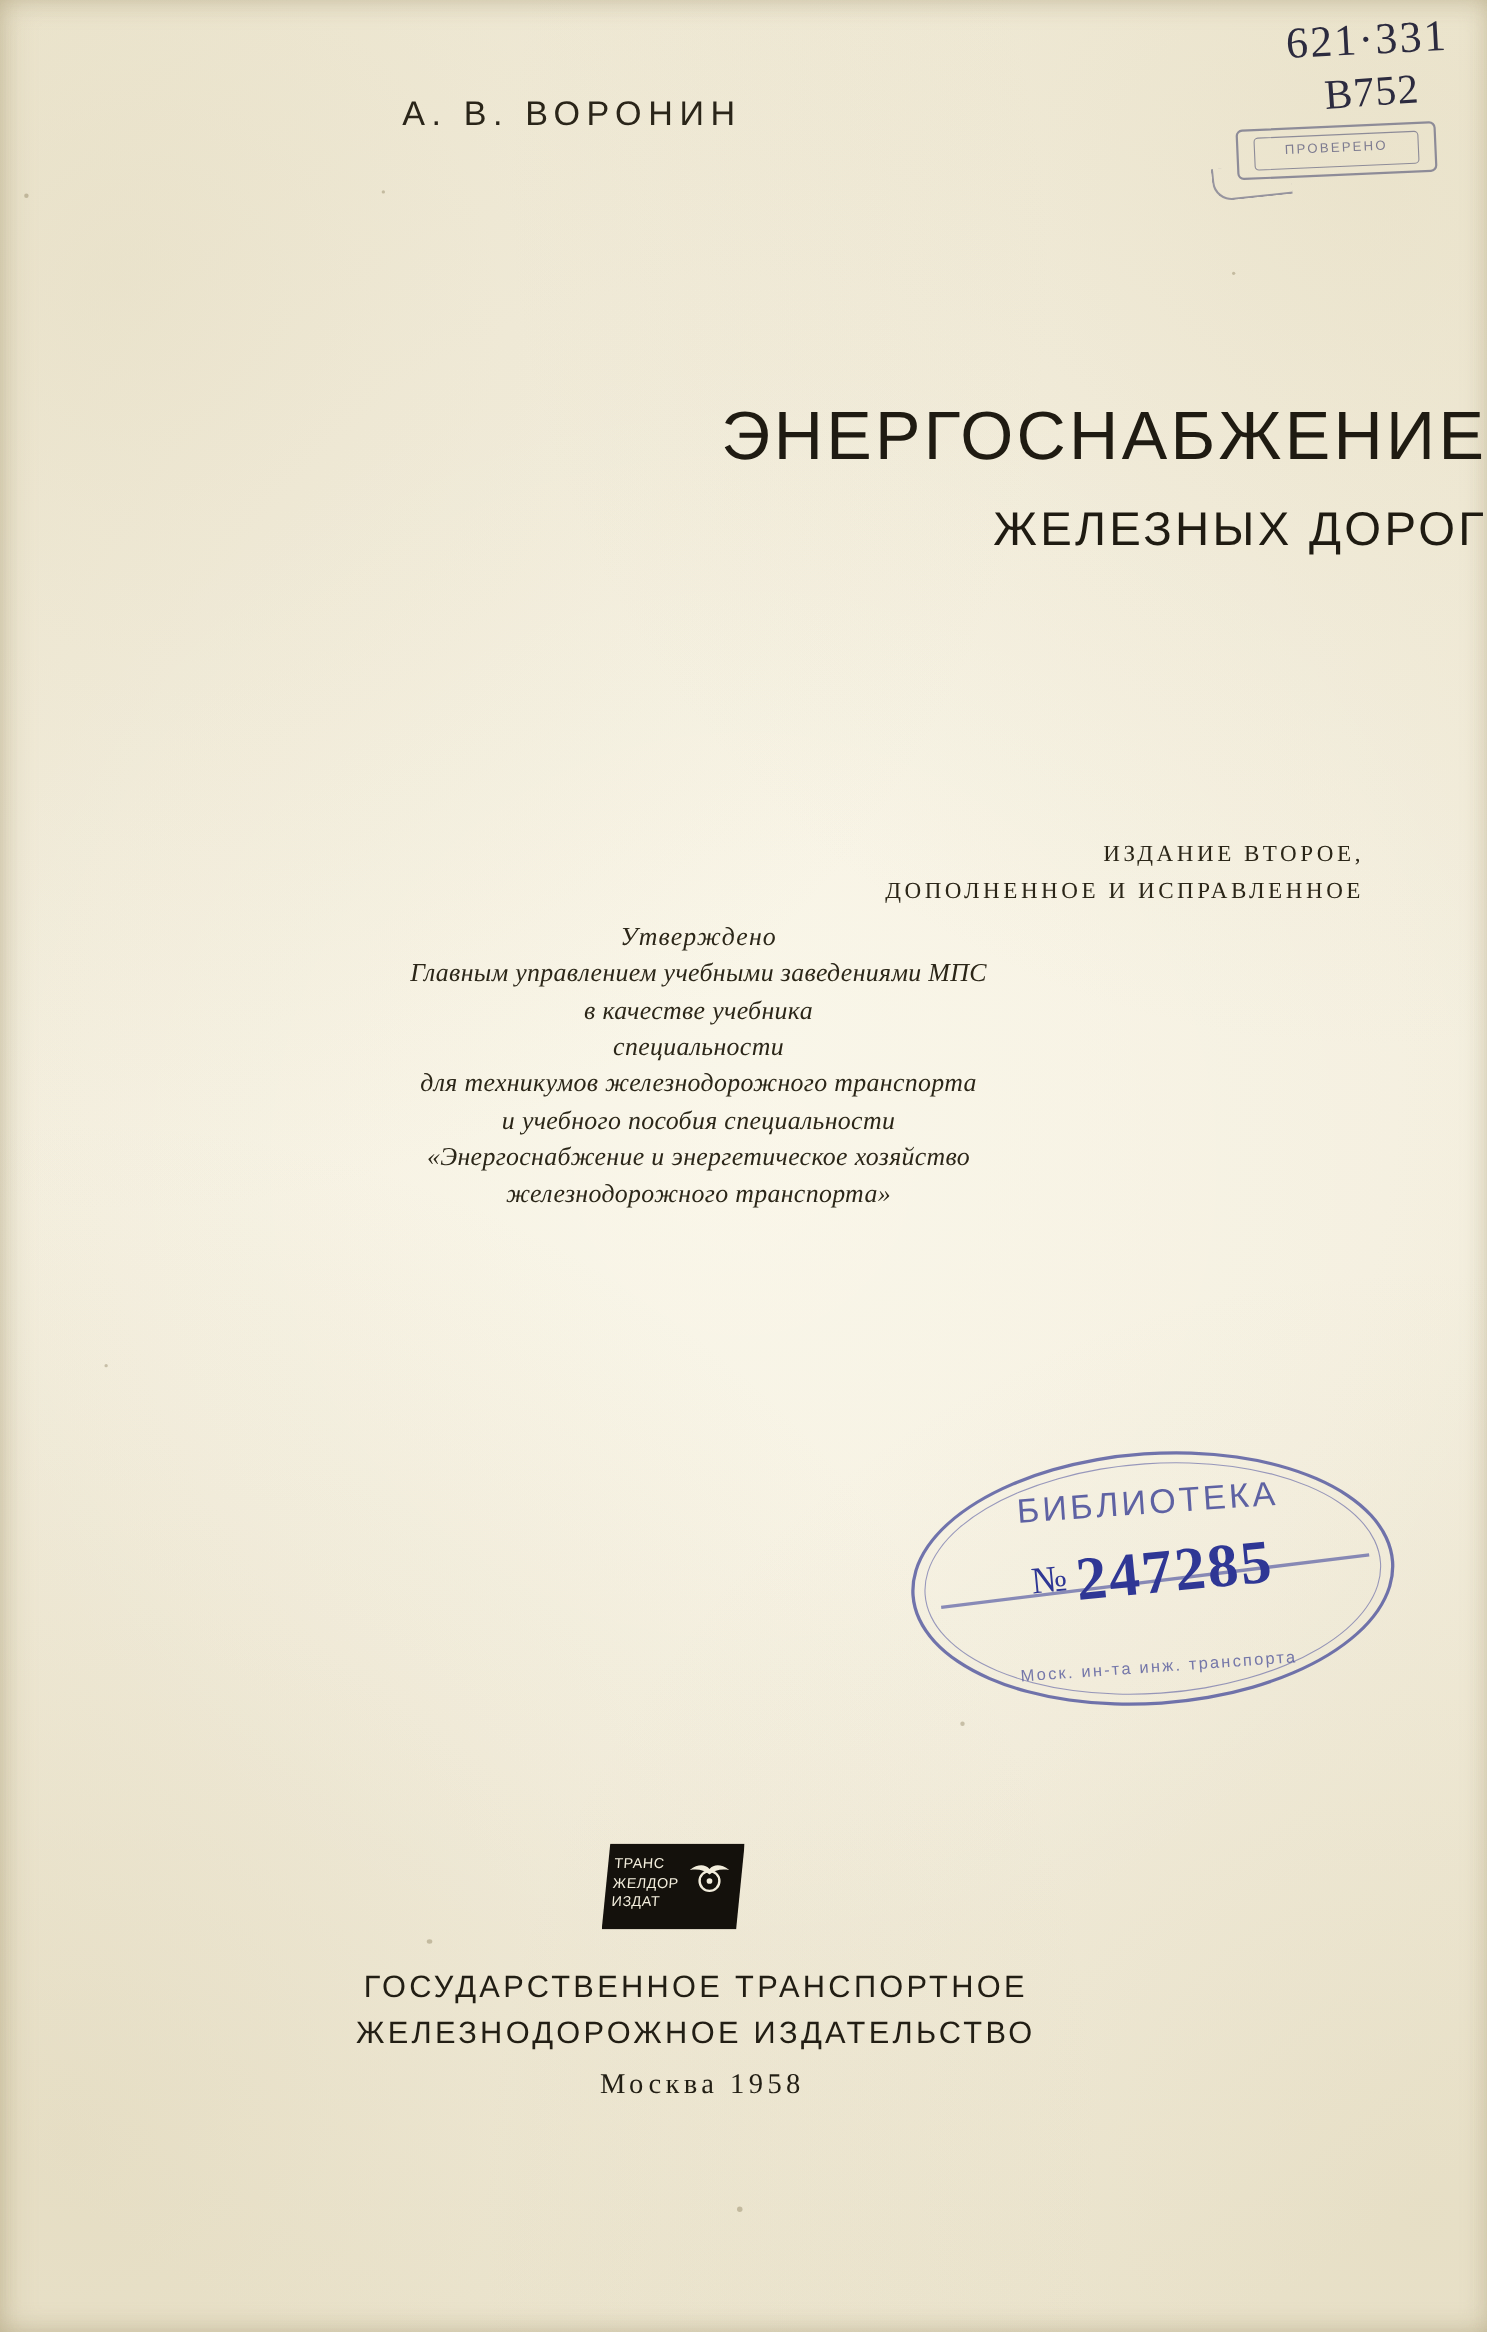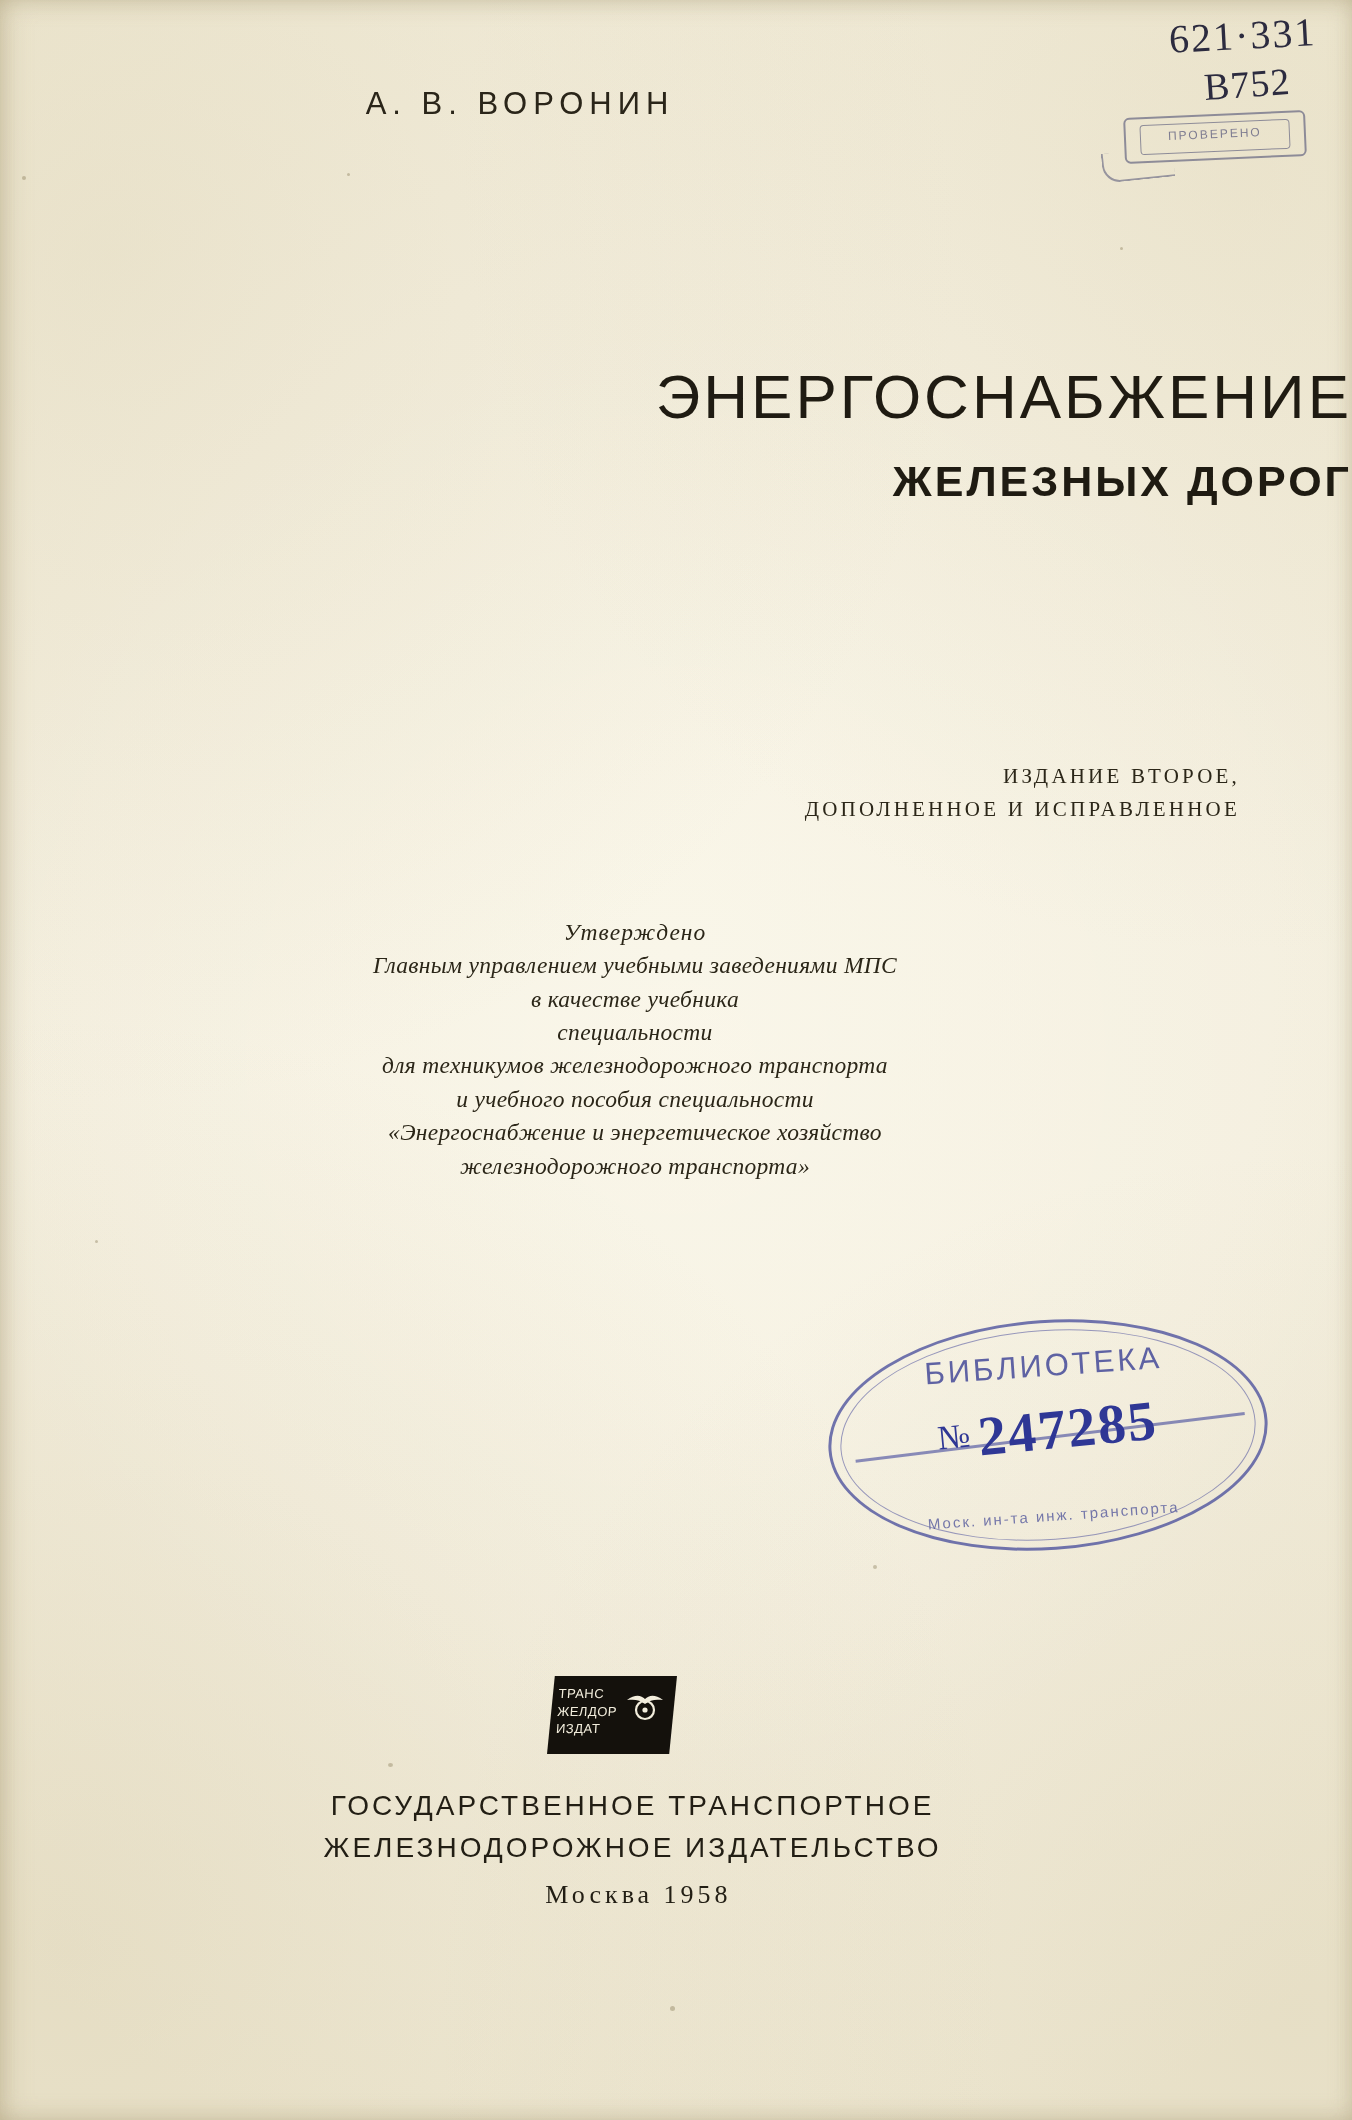--- a/index.html
+++ b/index.html
@@ -80,40 +80,40 @@
     letter-spacing: 3px;
     line-height: 1.25;
     margin-top: 12px;
     font-weight: 400;
   }
   .title-line3 {
     font-size: 43px;
     letter-spacing: 3px;
     line-height: 1.25;
     margin-top: 22px;
-    font-weight: 700;
+    font-weight: 400;
   }
 
   .edition {
     position: absolute;
     top: 720px;
     left: 0;
     width: 1240px;
     text-align: right;
     font-family: "Liberation Serif", serif;
     color: #2b2618;
     font-size: 21px;
     letter-spacing: 3.2px;
     line-height: 1.55;
     margin-top: 40px;
   }
 
   .approval {
     position: absolute;
-    top: 916px;
+    top: 836px;
     left: 0;
     width: 1270px;
     text-align: center;
     font-family: "Liberation Serif", serif;
     font-style: italic;
     color: #2b2618;
     font-size: 23.5px;
     line-height: 1.42;
     letter-spacing: 0.3px;
   }

